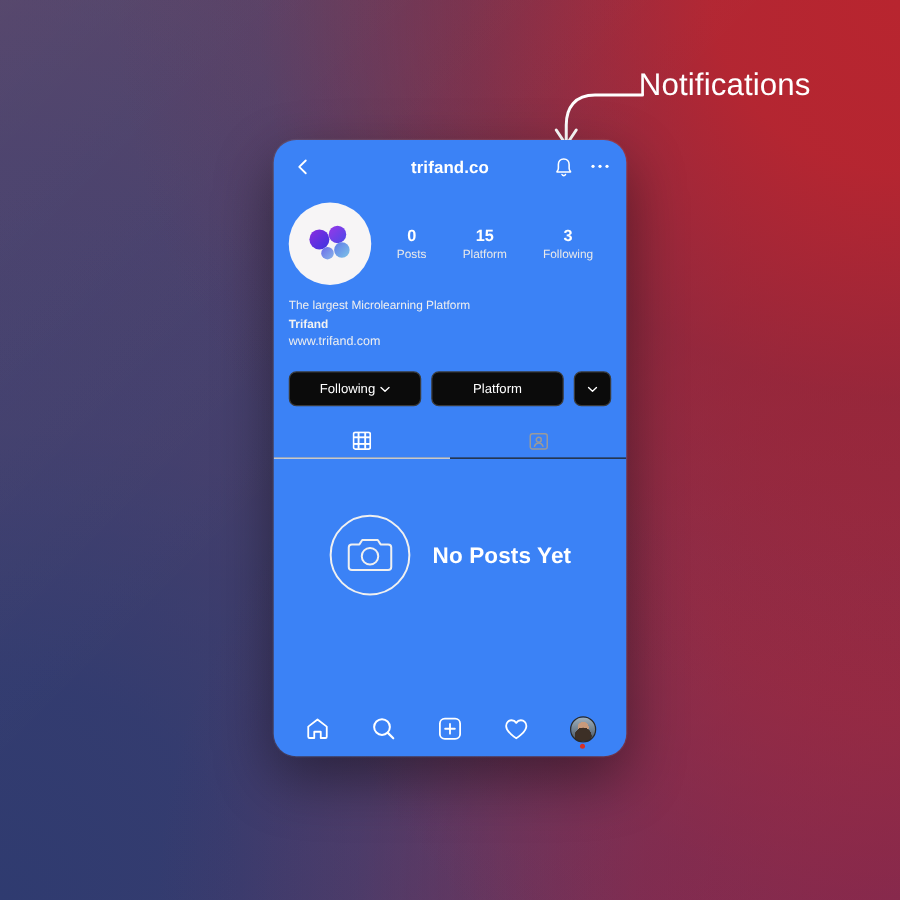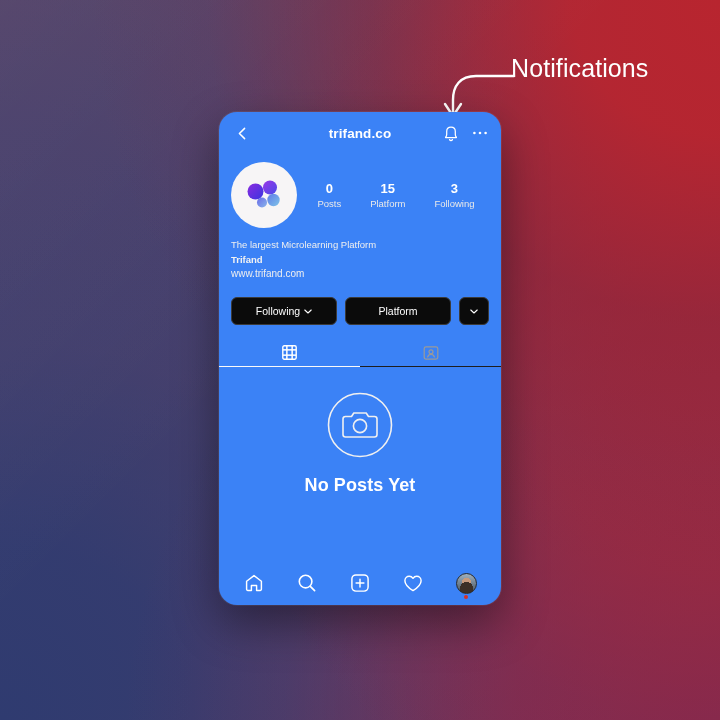--- a/index.html
+++ b/index.html
@@ -180,21 +180,21 @@
     left: 0; bottom: -1px;
     width: 50%;
     height: 1.5px;
     background: #fafafa;
   }
 
   
   #empty-state {
     flex: 1;
     display: flex;
-    flex-direction: column;
+    flex-direction: row;
     align-items: center;
     justify-content: center;
     gap: 17px;
     padding-bottom: 40px;
   }
   #empty-title {
     color: #ffffff;
     font-size: 18px;
     font-weight: bold;
     letter-spacing: 0.1px;

